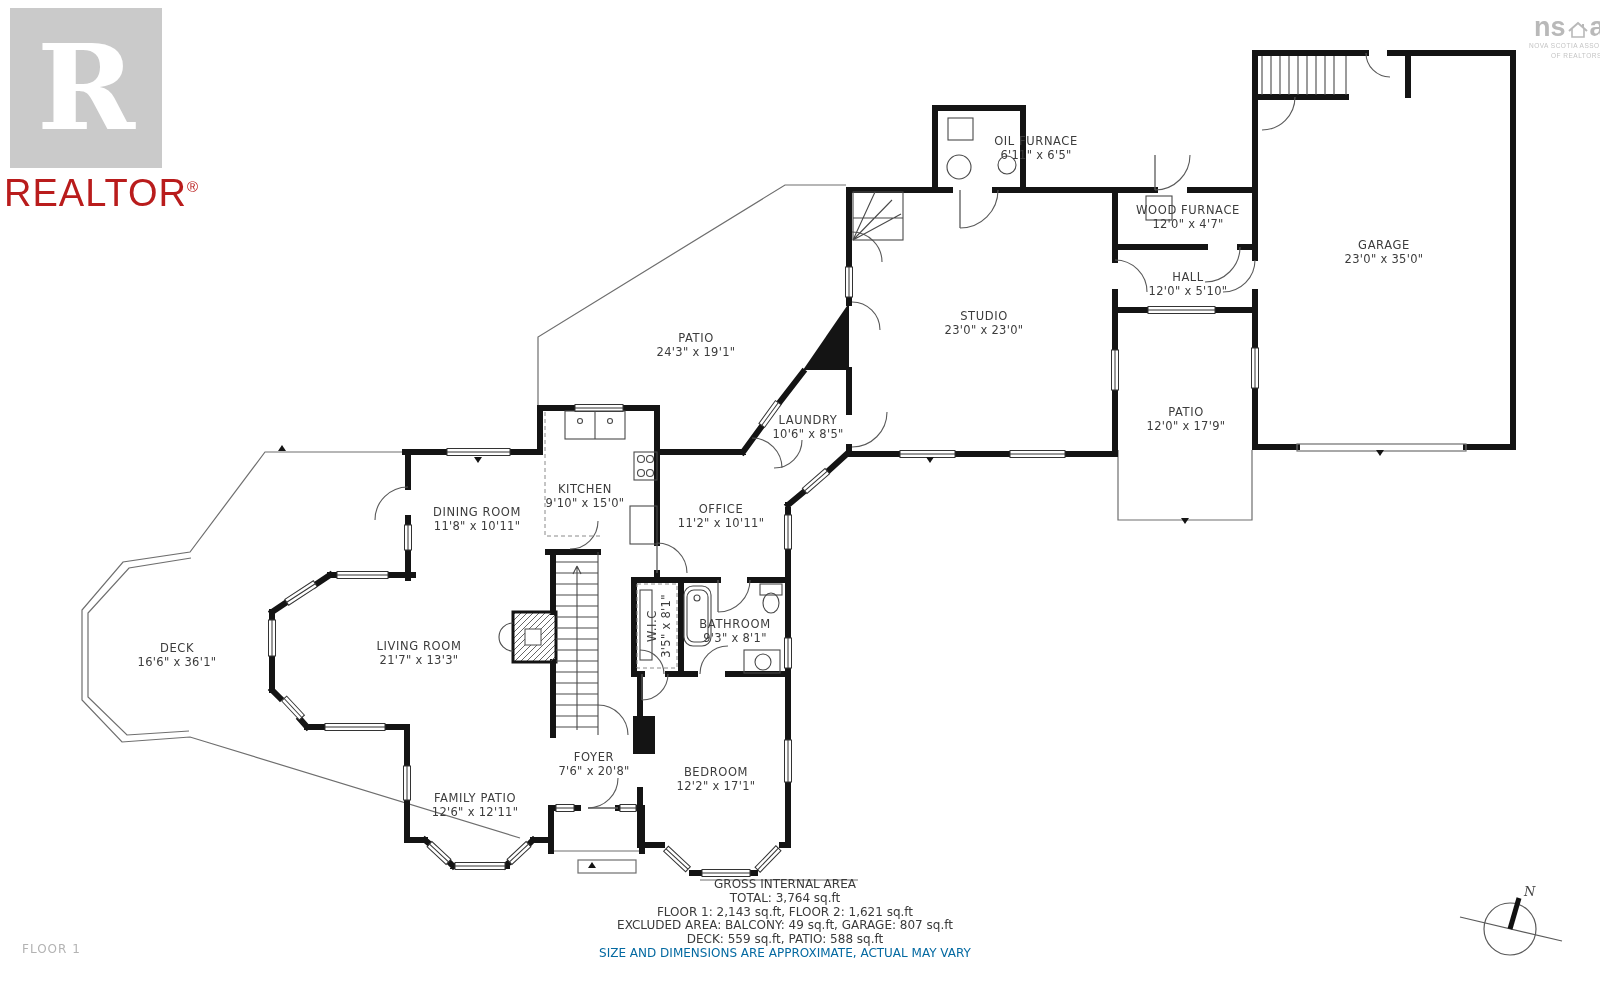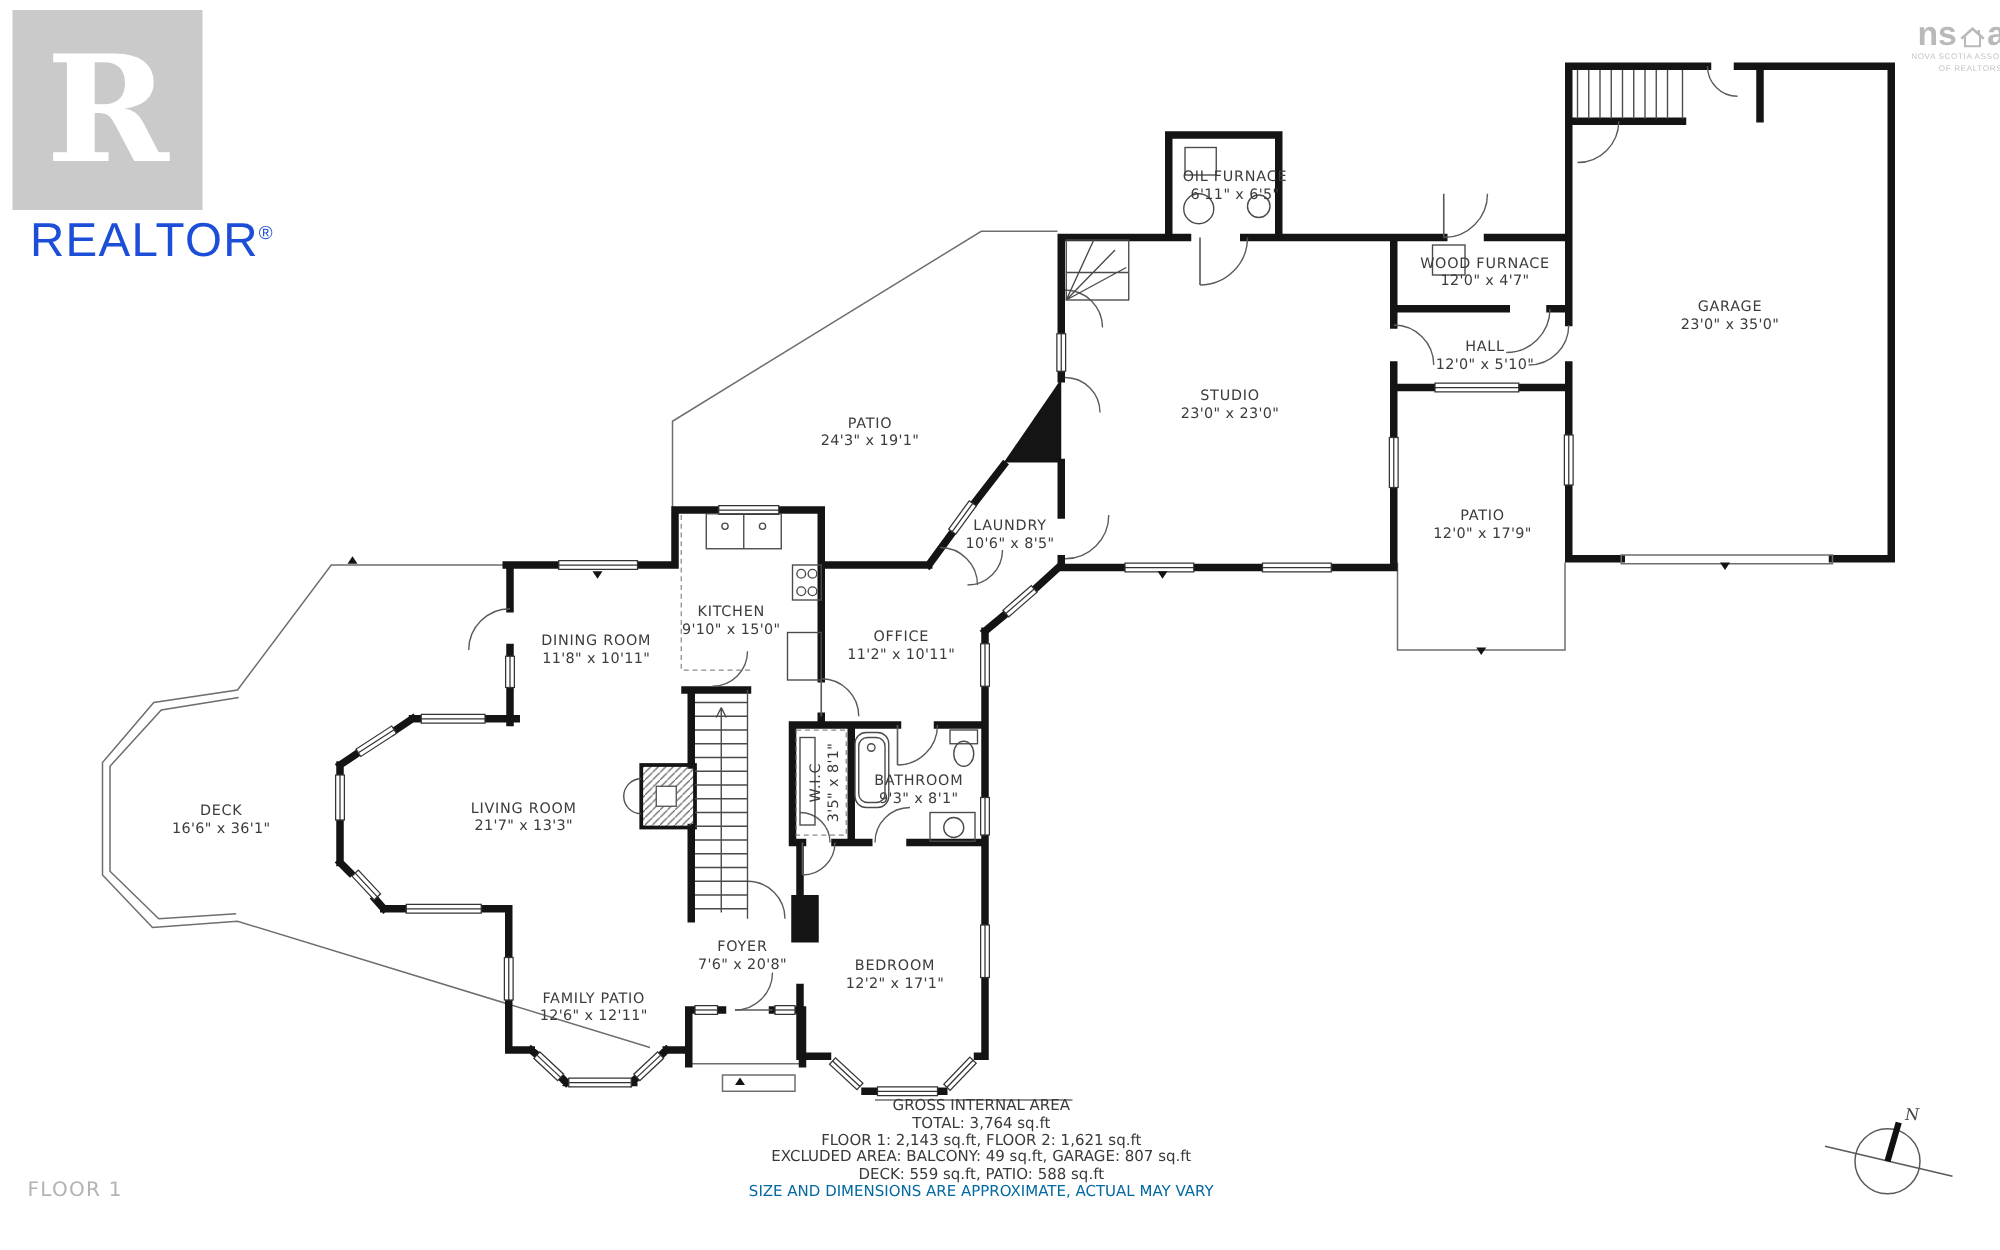--- a/index.html
+++ b/index.html
@@ -4,39 +4,39 @@
 <style>
   html,body{margin:0;padding:0;background:#fff;}
   #page{position:relative;width:1600px;height:1000px;background:#fff;overflow:hidden;
         font-family:"DejaVu Sans",sans-serif;}
   
   #title{position:absolute;left:38px;top:12px;font-family:"Liberation Sans",sans-serif;
          font-size:44px;font-weight:500;color:#161616;letter-spacing:0;white-space:nowrap;z-index:5;}
   #realtor-box{position:absolute;left:10px;top:8px;width:152px;height:160px;background:#cacaca;
          display:flex;align-items:center;justify-content:center;z-index:1;}
   #realtor-box .mono{font-family:"DejaVu Serif",serif;font-weight:bold;font-size:118px;color:#fff;line-height:1;}
-  #realtor-word{position:absolute;left:24px;top:172px;font-family:"Liberation Sans",sans-serif;
-         font-size:38px;color:#1d4ed8;letter-spacing:1px;z-index:1;}
+  #realtor-word{position:absolute;left:4px;top:172px;font-family:"Liberation Sans",sans-serif;
+         font-size:38px;color:#b91c1c;letter-spacing:1px;z-index:1;}
   #realtor-word sup{font-size:15px;}
   #nsar{position:absolute;left:1524px;top:14px;width:110px;text-align:center;z-index:1;color:#b9b9b9;}
   #nsar .row{display:flex;align-items:flex-end;justify-content:center;gap:1px;
          font-family:"Liberation Sans",sans-serif;font-weight:bold;font-size:27px;line-height:26px;}
   #nsar .cap{font-size:6.5px;letter-spacing:.5px;color:#c4c4c4;line-height:8px;margin-top:2px;
          font-family:"Liberation Sans",sans-serif;}
   
   .rlab{position:absolute;transform:translate(-50%,-50%);text-align:center;z-index:4;
         font-size:11.5px;color:#3c3c3c;letter-spacing:.6px;line-height:14px;white-space:nowrap;}
   .rlab .dm{letter-spacing:.3px;}
   .rlab span{display:block;}
   .rlab.vert{transform:translate(-50%,-50%) rotate(-90deg);}
   
   #summary{position:absolute;left:785px;top:878px;transform:translateX(-50%);text-align:center;
         font-size:12px;color:#3a3a3a;line-height:13.8px;white-space:nowrap;z-index:4;}
   #summary .dis{color:#0369a1;}
-  #floor-label{position:absolute;left:22px;top:942px;font-size:16px;color:#b3b3b3;letter-spacing:1px;z-index:4;}
+  #floor-label{position:absolute;left:22px;top:942px;font-size:12px;color:#b3b3b3;letter-spacing:1px;z-index:4;}
   
   #plan{position:absolute;left:0;top:0;z-index:2;}
   .wall{stroke:#141414;stroke-width:6;fill:none;stroke-linecap:square;}
   .thin{stroke:#6e6e6e;stroke-width:1.2;fill:none;}
   .fix{stroke:#4a4a4a;stroke-width:1.1;fill:none;}
   .arc{stroke:#5a5a5a;stroke-width:1.1;fill:none;}
   .leaf{stroke:#5a5a5a;stroke-width:1.3;fill:none;}
   .win rect{fill:#fff;stroke:#333;stroke-width:1;}
   .win line{stroke:#333;stroke-width:1;}
   .dash{stroke:#8a8a8a;stroke-width:1;fill:none;stroke-dasharray:4 3;}
@@ -319,21 +319,21 @@
     <g>
       <polygon class="mark" points="282,445 278,451 286,451"></polygon>
       <polygon class="mark" points="478,463 474,457 482,457"></polygon>
       <polygon class="mark" points="930,463 926,457 934,457"></polygon>
       <polygon class="mark" points="1380,456 1376,450 1384,450"></polygon>
       <polygon class="mark" points="1185,524 1181,518 1189,518"></polygon>
       <polygon class="mark" points="592,862 588,868 596,868"></polygon>
     </g>
   </svg>
 
-  <div class="rlab" style="left:988px;top:148px">
+  <div class="rlab" style="left:1036px;top:148px">
     <span class="nm">OIL FURNACE</span>
       <span class="dm">6'11" x 6'5"</span>
     </div>
   <div class="rlab" style="left:1188px;top:217px">
     <span class="nm">WOOD FURNACE</span>
       <span class="dm">12'0" x 4'7"</span>
     </div>
   <div class="rlab" style="left:1188px;top:284px">
     <span class="nm">HALL</span>
       <span class="dm">12'0" x 5'10"</span>

